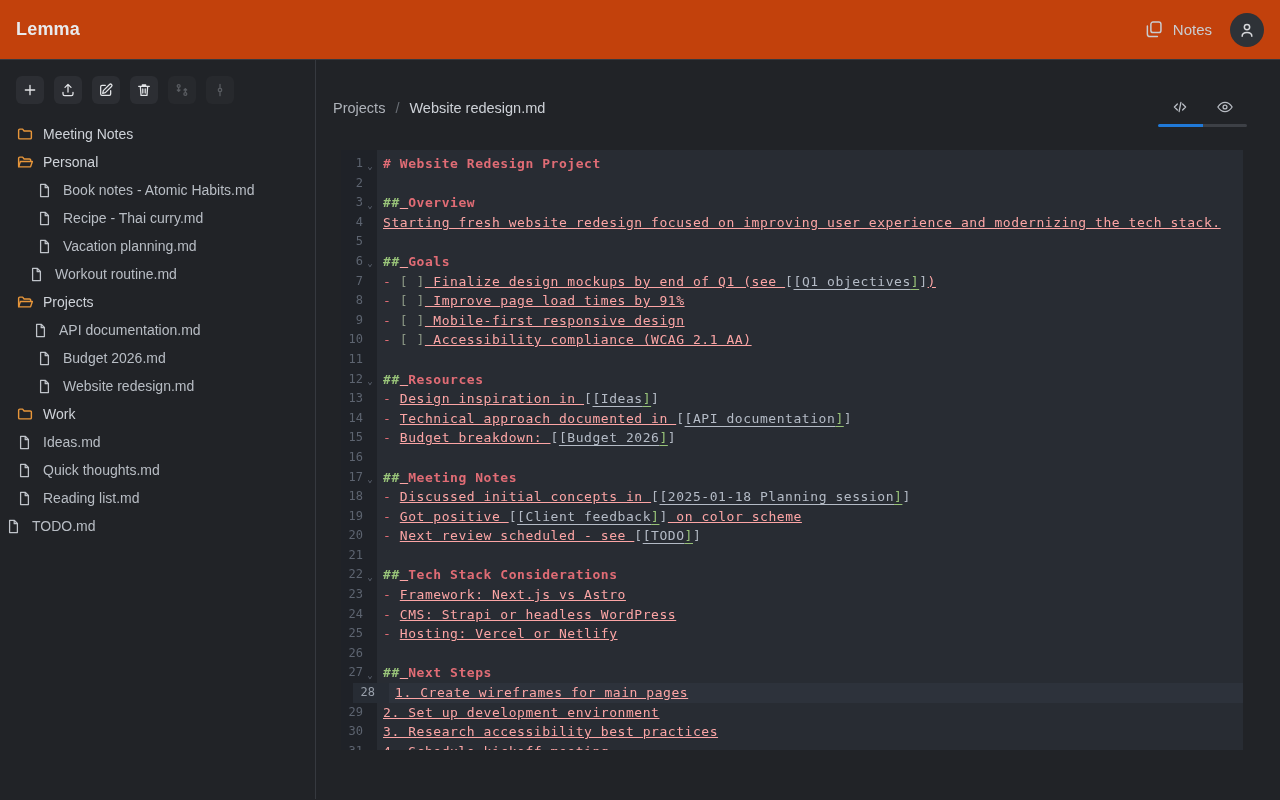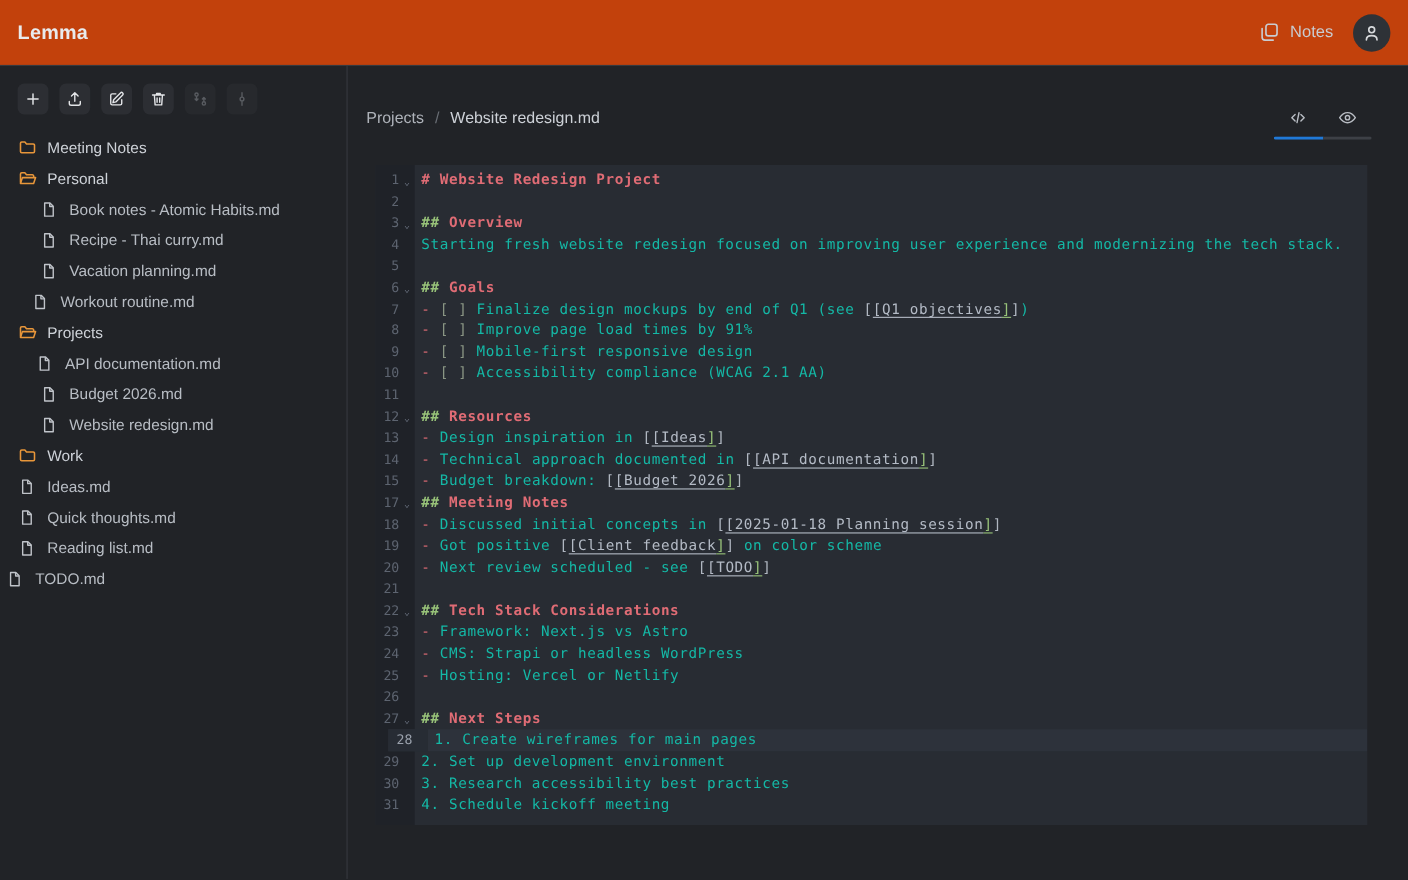--- a/index.html
+++ b/index.html
@@ -107,21 +107,21 @@
   .ed-content { flex: 1; white-space: pre; color: #a0a8b4; padding-left: 6px; }
   .ed-line.active { background: #2d323b; margin-left: 12px; }
   .ed-line.active .ed-gutter { background: #272c34; color: #99a0ab; }
 
   
   .seg-h1  { color: #e06c75; font-weight: bold; }
   .seg-hm  { color: #98c379; font-weight: bold; }
   .seg-h2  { color: #e06c75; font-weight: bold; }
   .seg-dash{ color: #e06c75; }
   .seg-box { color: #8a9684; }
-  .seg-txt { color: #14b8a6; }
+  .seg-txt { color: #fca5a5; text-decoration: underline; }
   .seg-lb  { color: #b0b7c1; }
   .seg-lk  { color: #b4bbc6; text-decoration: underline; text-underline-offset: 3px; }
   .seg-lg  { color: #98c379; text-decoration: underline; text-underline-offset: 3px; }
 </style>
 </head>
 <body>
 
 <header class="topbar">
   <div class="app-title">Lemma</div>
   <div class="topbar-right">
@@ -470,20 +470,27 @@
           </div>
           <div class="ed-line">
             <div class="ed-gutter">
               <span class="num">15</span>
               <span class="fold"></span>
             </div>
             <div class="ed-content"><span class="seg-dash">- </span><span class="seg-txt">Budget breakdown: </span><span class="seg-lb">[</span><span class="seg-lk">[Budget 2026</span><span class="seg-lg">]</span><span class="seg-lb">]</span></div>
           </div>
           <div class="ed-line">
             <div class="ed-gutter">
+              <span class="num">16</span>
+              <span class="fold"></span>
+            </div>
+            <div class="ed-content"></div>
+          </div>
+          <div class="ed-line">
+            <div class="ed-gutter">
               <span class="num">17</span>
               <span class="fold">⌄</span>
             </div>
             <div class="ed-content"><span class="seg-hm">##</span><span class="seg-txt"> </span><span class="seg-h2">Meeting Notes</span></div>
           </div>
           <div class="ed-line">
             <div class="ed-gutter">
               <span class="num">18</span>
               <span class="fold"></span>
             </div>

